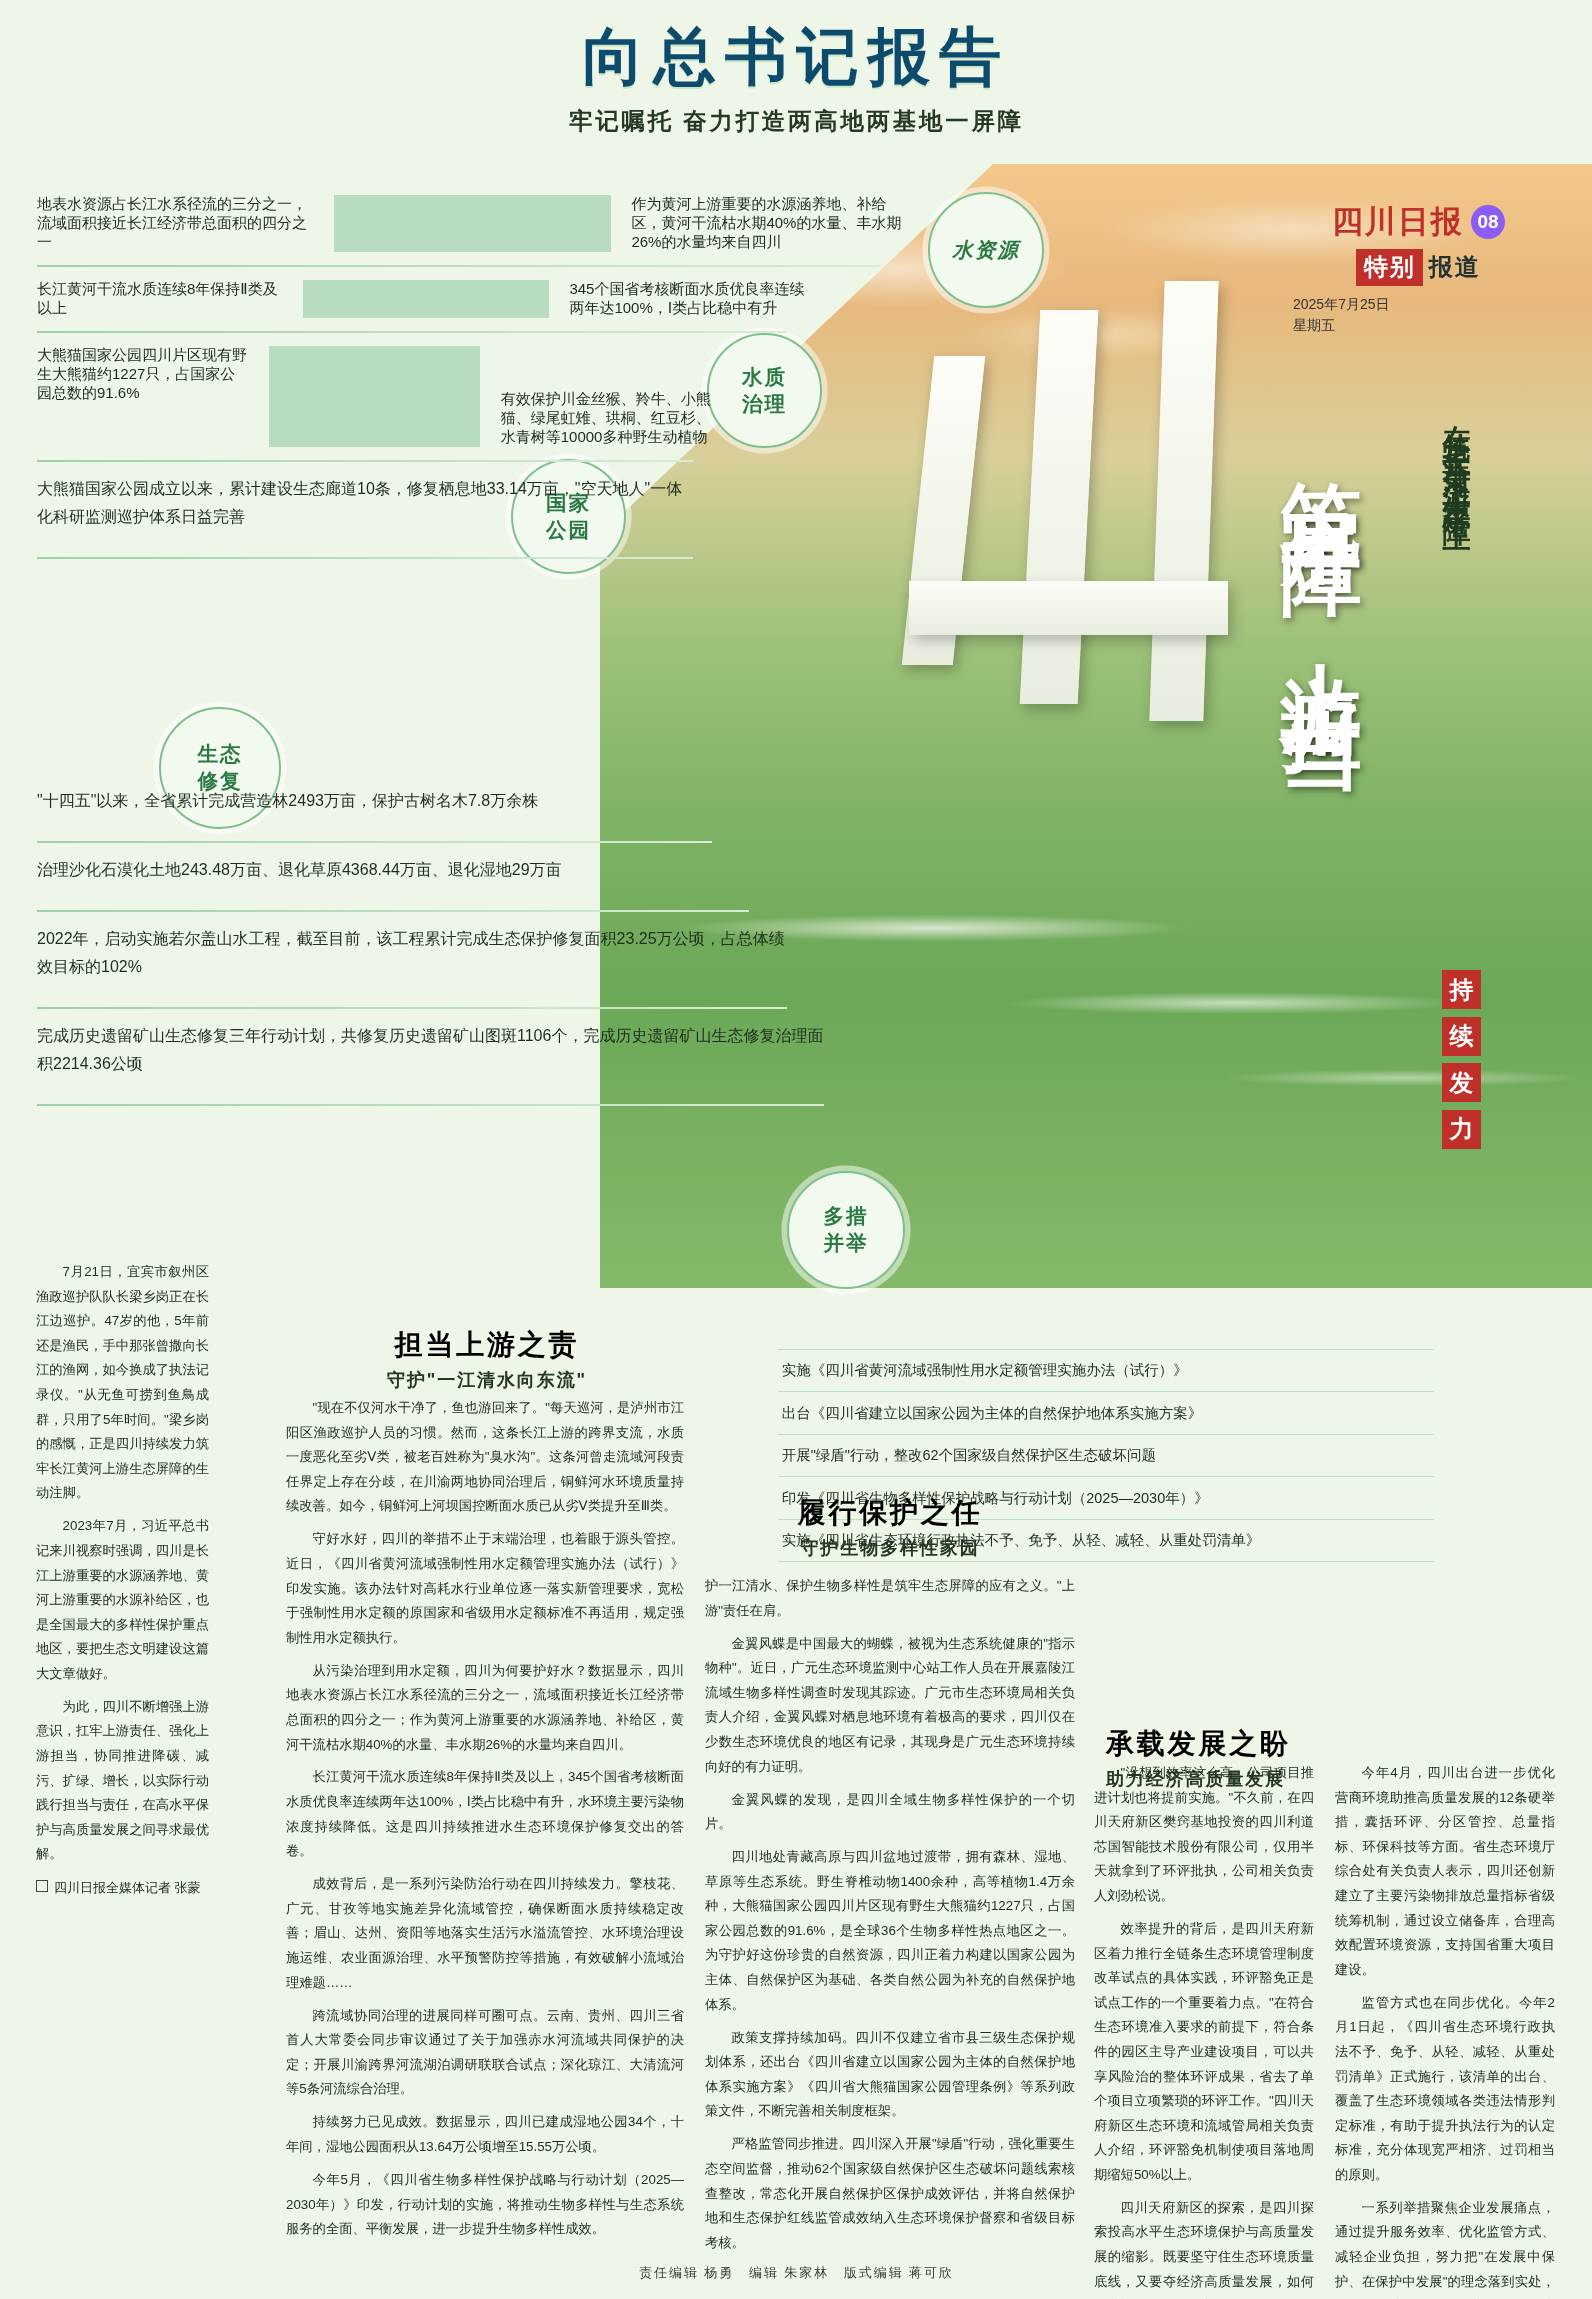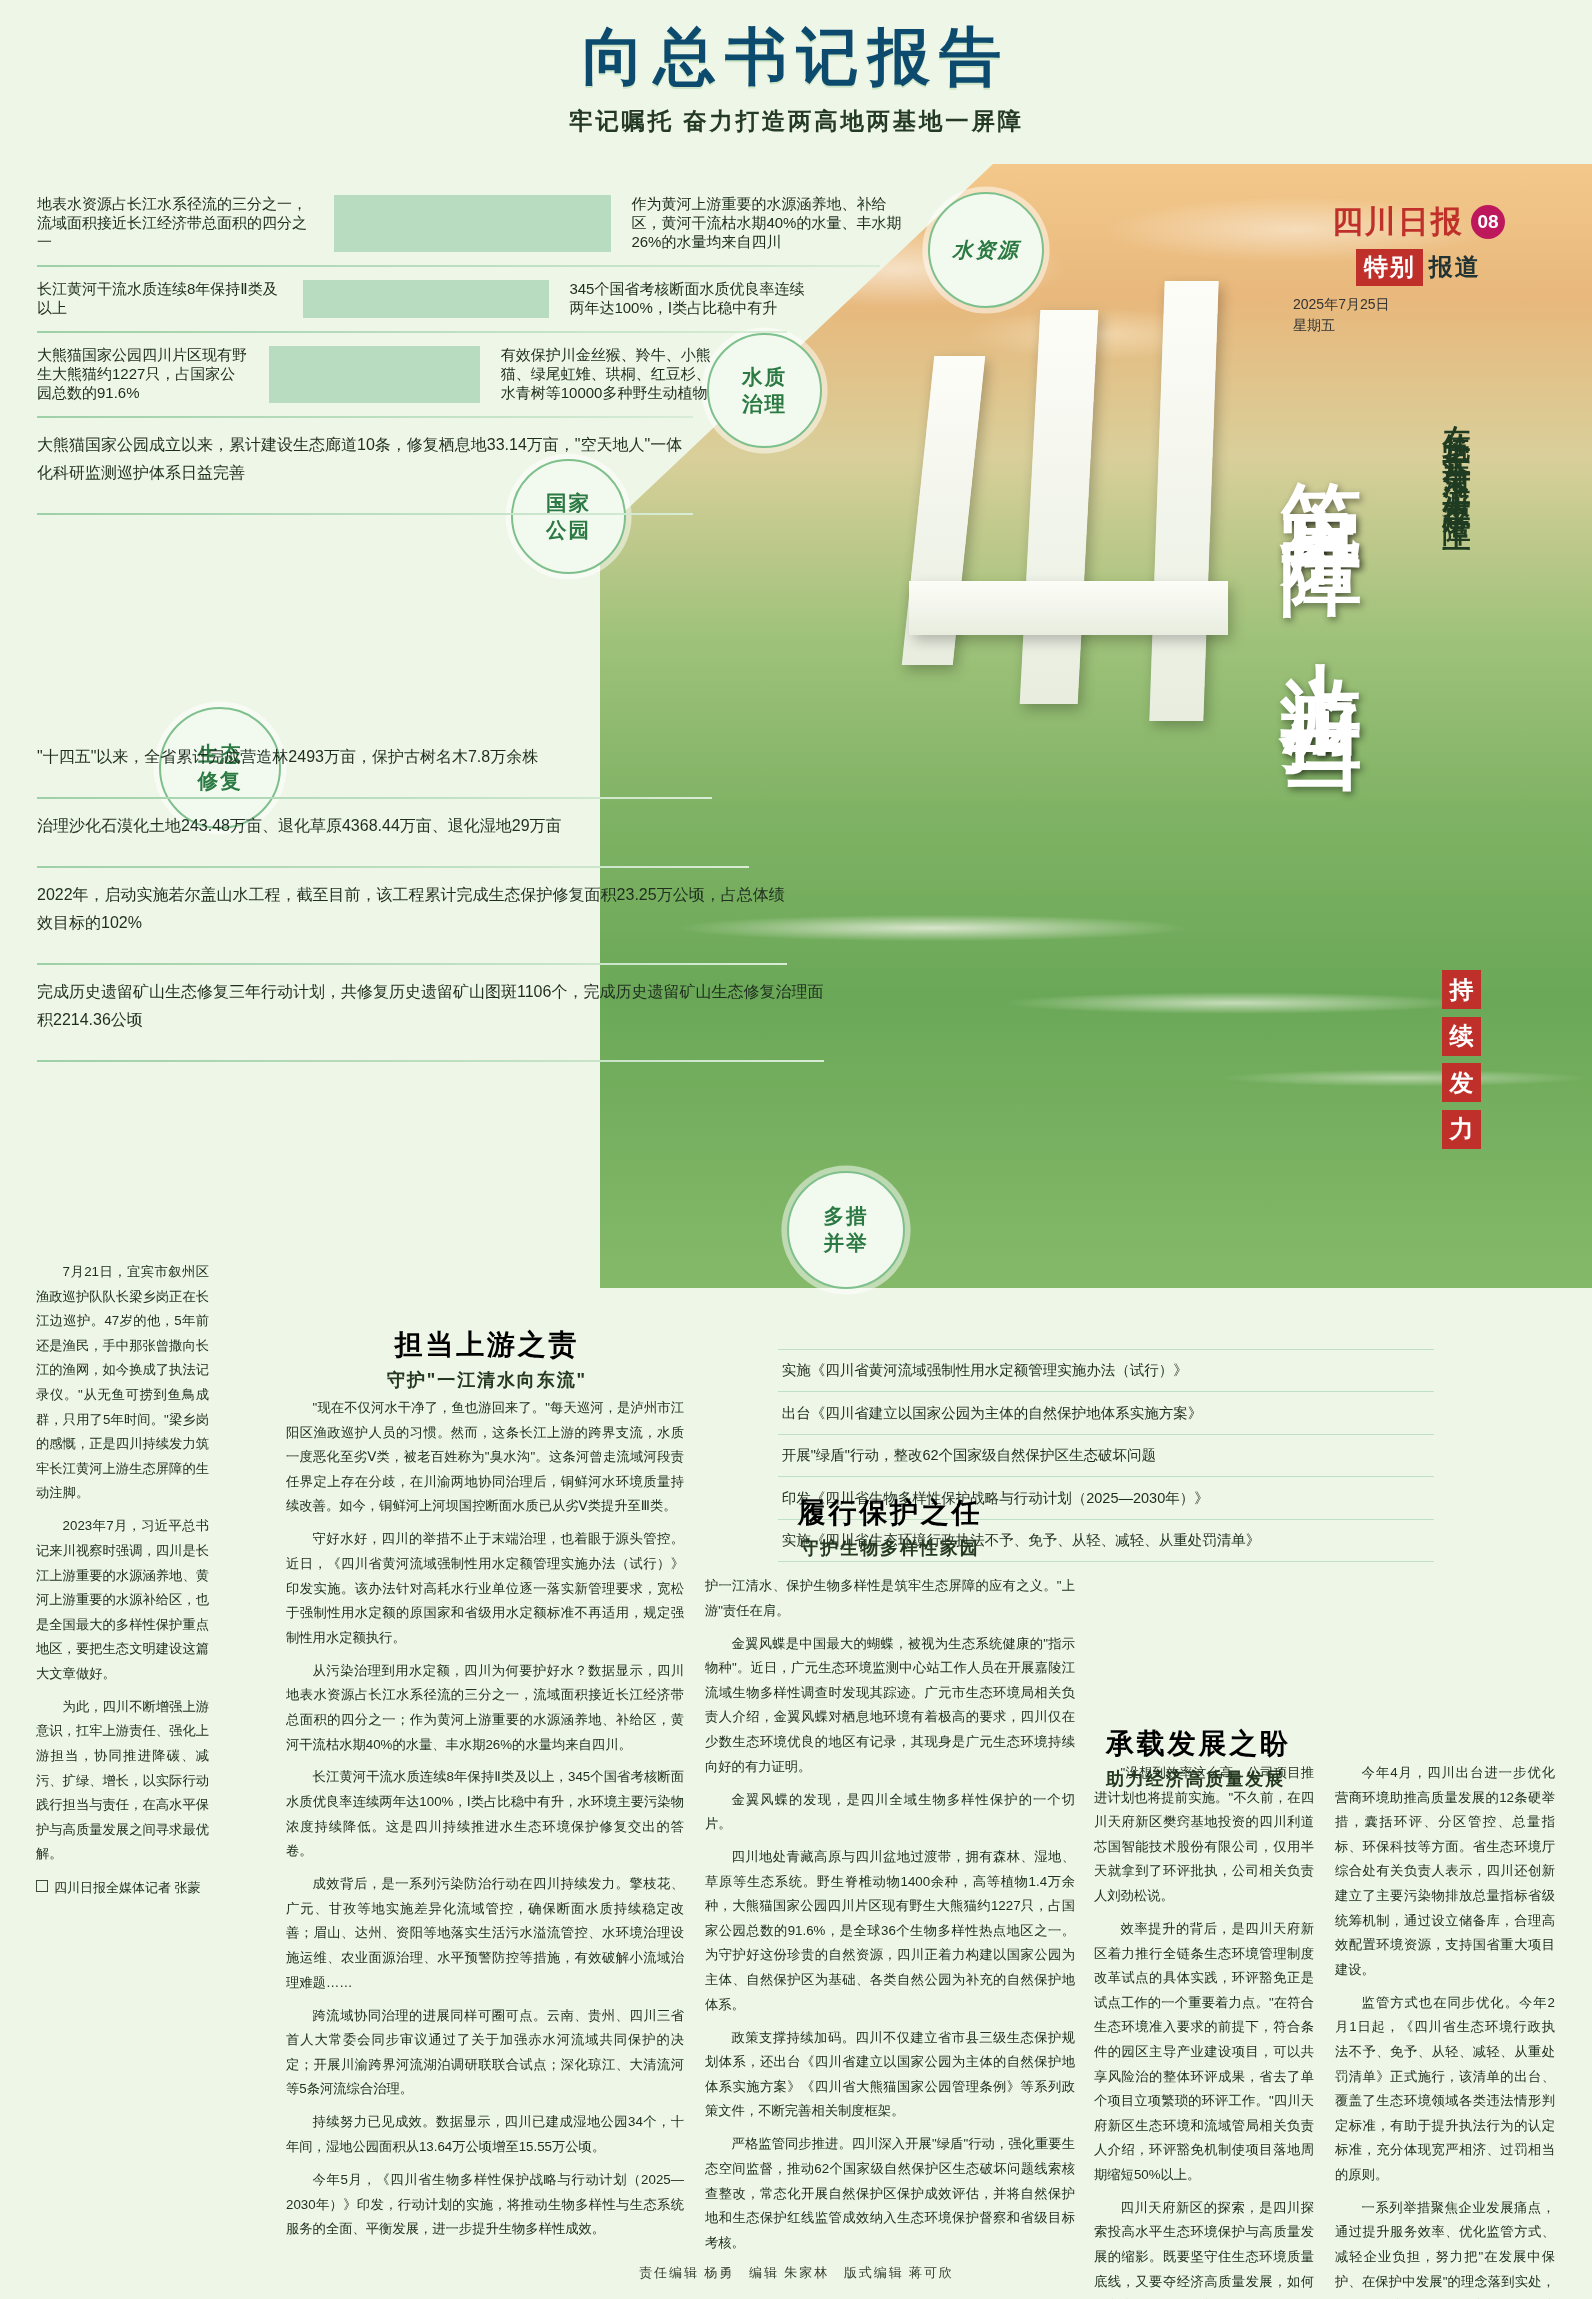--- a/index.html
+++ b/index.html
@@ -21,21 +21,21 @@
   }
   .mast-sub{
     position:absolute;left:50%;transform:translateX(-50%);top:105px;
     font-size:23.4px;font-weight:bold;letter-spacing:2.8px;color:#243a24;
   }
   
   .nameplate{position:absolute;right:49px;top:201px;width:251px;text-align:left;}
   .np-row{display:flex;align-items:center;justify-content:center;gap:7.5px;}
   .np-logo{font-size:31px;font-weight:bold;color:#c0302b;letter-spacing:1.9px;}
   .np-badge{
-    width:34px;height:34px;border-radius:50%;background:#be185d;color:#fff;
+    width:34px;height:34px;border-radius:50%;background:#8b5cf6;color:#fff;
     font-size:19px;display:flex;align-items:center;justify-content:center;font-weight:bold;
   }
   .np-special{
     margin-top:5.6px;display:flex;align-items:center;justify-content:center;gap:5.6px;
   }
   .np-sp-box{
     background:#c0302b;color:#fff;font-size:24px;font-weight:bold;
     padding:2.8px 7.5px;letter-spacing:1.9px;
   }
   .np-sp-txt{font-size:24px;font-weight:bold;color:#233;letter-spacing:1.9px;}
@@ -217,21 +217,21 @@
   <div class="two-col" style="width:778px;">
     <div style="max-width:356px;">长江黄河干流水质连续8年保持Ⅱ类及以上</div>
     <div class="divider-v"></div>
     <div style="max-width:375px;">345个国省考核断面水质优良率连续两年达100%，Ⅰ类占比稳中有升</div>
   </div>
   <div class="rule" style="width:750px;margin-top:13px;"></div>
 
   <div class="two-col" style="width:675px;">
     <div style="max-width:309px;">大熊猫国家公园四川片区现有野生大熊猫约1227只，占国家公园总数的91.6%</div>
     <div class="divider-v"></div>
-    <div style="max-width:328px;">有效保护川金丝猴、羚牛、小熊猫、绿尾虹雉、珙桐、红豆杉、水青树等10000多种野生动植物</div>
+    <div style="max-width:328px;margin-top:44px;">有效保护川金丝猴、羚牛、小熊猫、绿尾虹雉、珙桐、红豆杉、水青树等10000多种野生动植物</div>
   </div>
   <div class="rule" style="width:656px;margin-top:13px;"></div>
 
   <div class="fact" style="width:656px;">大熊猫国家公园成立以来，累计建设生态廊道10条，修复栖息地33.14万亩，"空天地人"一体化科研监测巡护体系日益完善</div>
   <div class="rule" style="width:656px;"></div>
 
   <div style="height:215px;"></div>
 
   <div class="fact" style="width:675px;">"十四五"以来，全省累计完成营造林2493万亩，保护古树名木7.8万余株</div>
   <div class="rule" style="width:675px;"></div>

